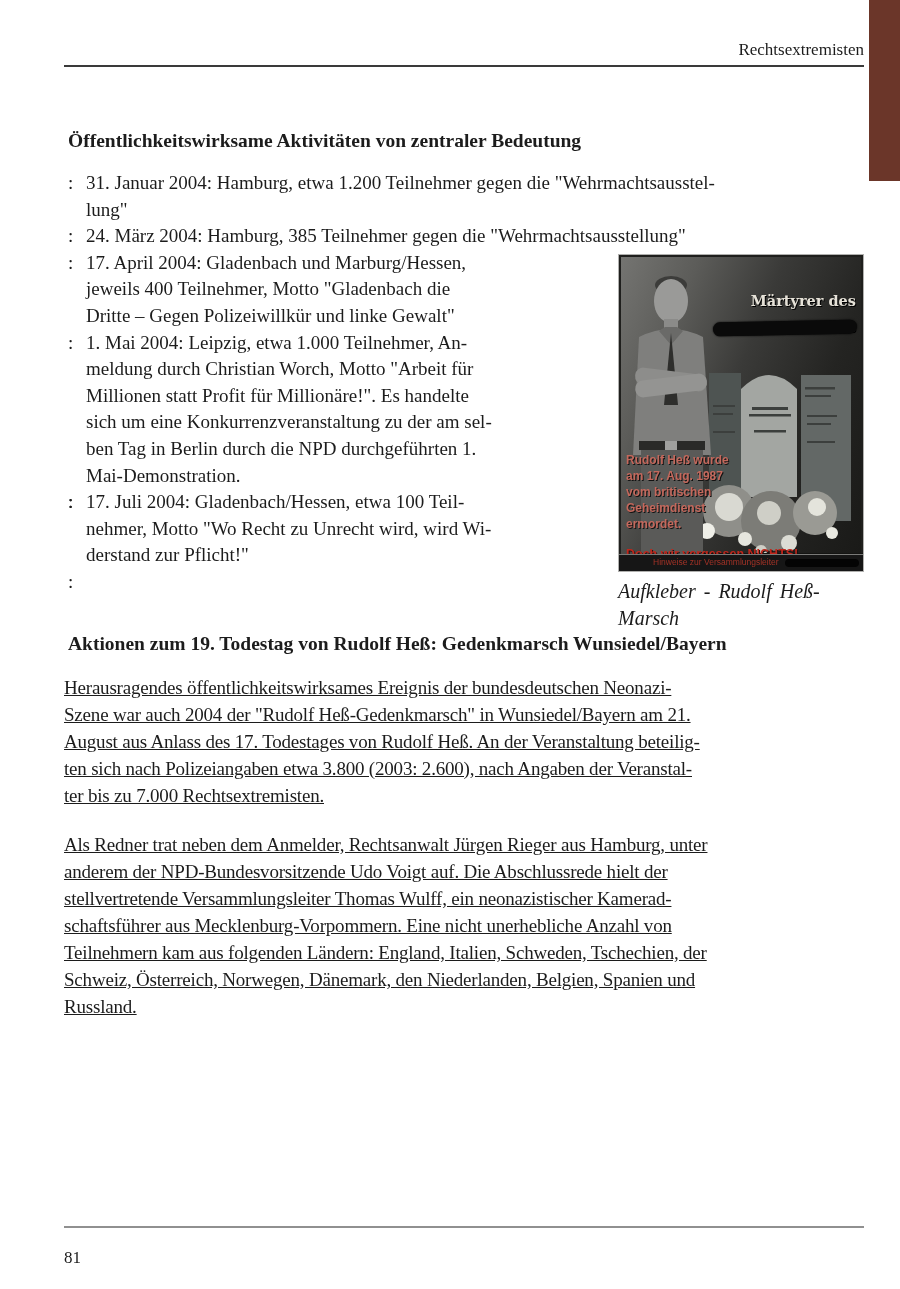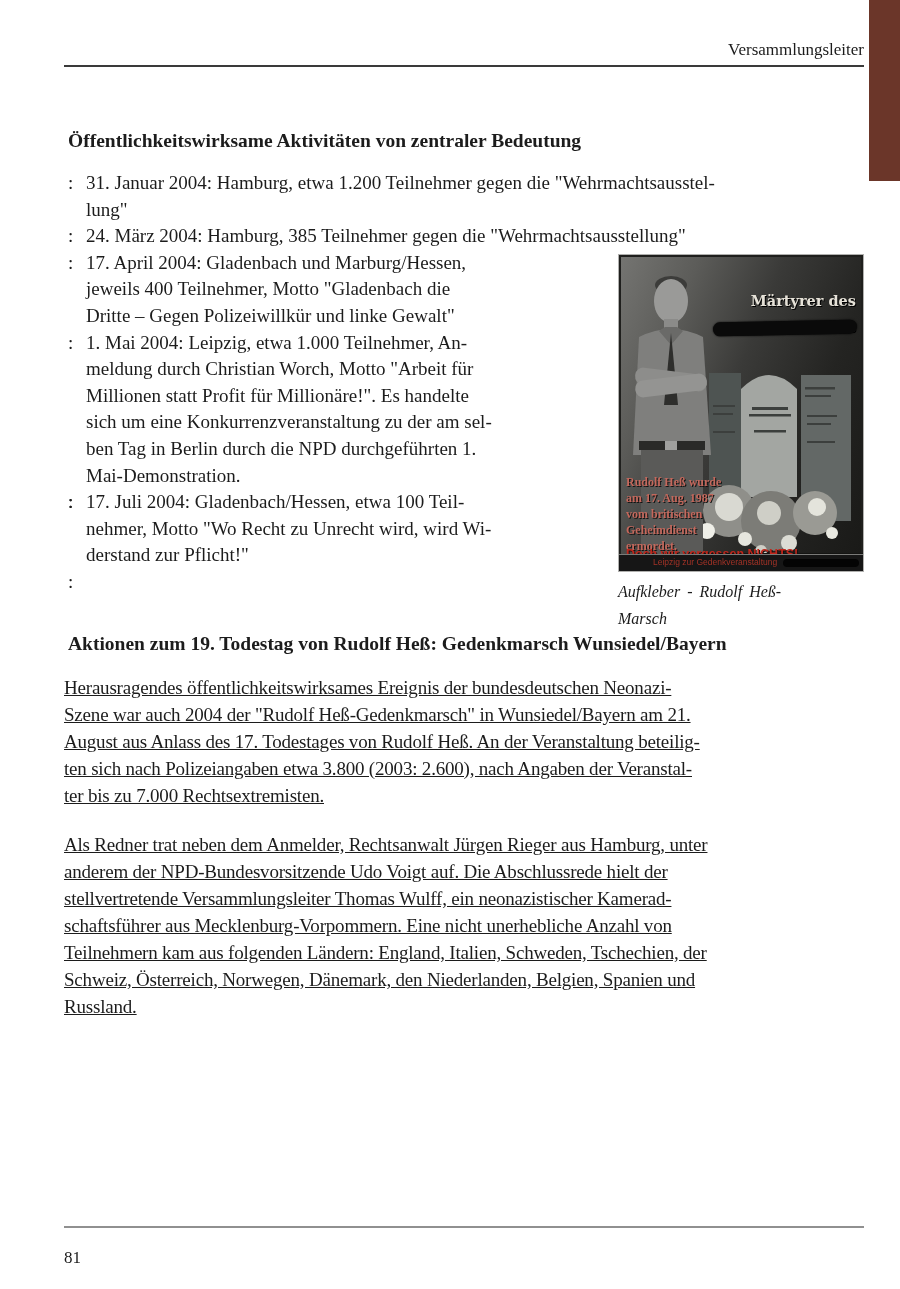--- a/index.html
+++ b/index.html
@@ -38,52 +38,52 @@
   .poster-subtitle{
     position:absolute;top:33px;left:70px;right:7px;text-align:right;
     font-family:"DejaVu Serif",serif;font-weight:bold;font-size:14.5px;
     color:#e6e2d8;text-shadow:1px 1px 0 #000;
   }
   .censor-bar{
     position:absolute;top:66px;left:94px;width:144px;height:14px;border-radius:8px;
     background:#0a0a0a;transform:rotate(-1.2deg);box-shadow:0 0 2px #000;
   }
   .poster-claim{
-    position:absolute;left:7px;top:219px;white-space:pre-line;
-    font-family:Liberation Serif, serif;font-weight:bold;font-size:12px;line-height:16px;
+    position:absolute;left:7px;top:197px;white-space:pre-line;
+    font-family:Liberation Sans, sans-serif;font-weight:bold;font-size:12px;line-height:16px;
     color:#c4685c;text-shadow:1px 1px 0 #111;
   }
   .poster-slogan{
     position:absolute;left:7px;top:286px;
     font-family:"Liberation Sans",sans-serif;font-weight:bold;font-size:12.5px;
     color:#c1261b;text-shadow:1px 1px 0 #111;
   }
   .poster-strip{
     position:absolute;left:0;right:0;bottom:0;height:17px;background:#161616;
     border-top:1px solid #7a7a78;display:flex;align-items:center;padding:0 4px 0 34px;box-sizing:border-box;
   }
   .poster-strip-label{
     font-family:"Liberation Sans",sans-serif;font-size:8.5px;color:#a33226;white-space:nowrap;
   }
   .redaction{flex:1 1 auto;height:8px;background:#040404;border-radius:4px;margin-left:6px;}
   .fig-caption{
-    margin:6px 0 0 0;font-style:italic;font-size:16px;line-height:27px;
+    margin:6px 0 0 0;font-style:italic;font-size:20px;line-height:27px;
     white-space:pre-line;word-spacing:3px;
   }
   
   .footer{position:absolute;left:64px;right:36px;top:1226px;border-top:2px solid #909090;
           text-align:left;font-size:17px;padding-top:20px;}
 </style>
 </head>
 <body>
 
 <div class="accent-bar"></div>
 
 <div class="header">
-  <span>Versammlungsleiter</span>
+  <span>Rechtsextremisten</span>
 </div>
 
 <div class="main">
 
   <div class="h-title">Öffentlichkeitswirksame Aktivitäten von zentraler Bedeutung</div>
 
   <div class="list">
 
     <div class="li">
       <span class="li-bullet">:</span>
@@ -150,21 +150,21 @@
         </svg>
         <div class="poster-subtitle">Märtyrer des Friedens</div>
         <div class="censor-bar"></div>
         <div class="poster-claim">Rudolf Heß wurde
 am 17. Aug. 1987
 vom britischen
 Geheimdienst
 ermordet.</div>
         <div class="poster-slogan">Doch wir vergessen NICHTS!</div>
         <div class="poster-strip">
-          <span class="poster-strip-label">Leipzig zur Gedenkveranstaltung</span>
+          <span class="poster-strip-label">Hinweise zur Versammlungsleiter</span>
           <span class="redaction"></span>
         </div>
       </div>
       <figcaption class="fig-caption">Aufkleber - Rudolf Heß-
 Marsch</figcaption>
     </figure>
 
     <div class="li">
       <span class="li-bullet">:</span>
       <span class="li-text">17. April 2004: Gladenbach und Marburg/Hessen,

